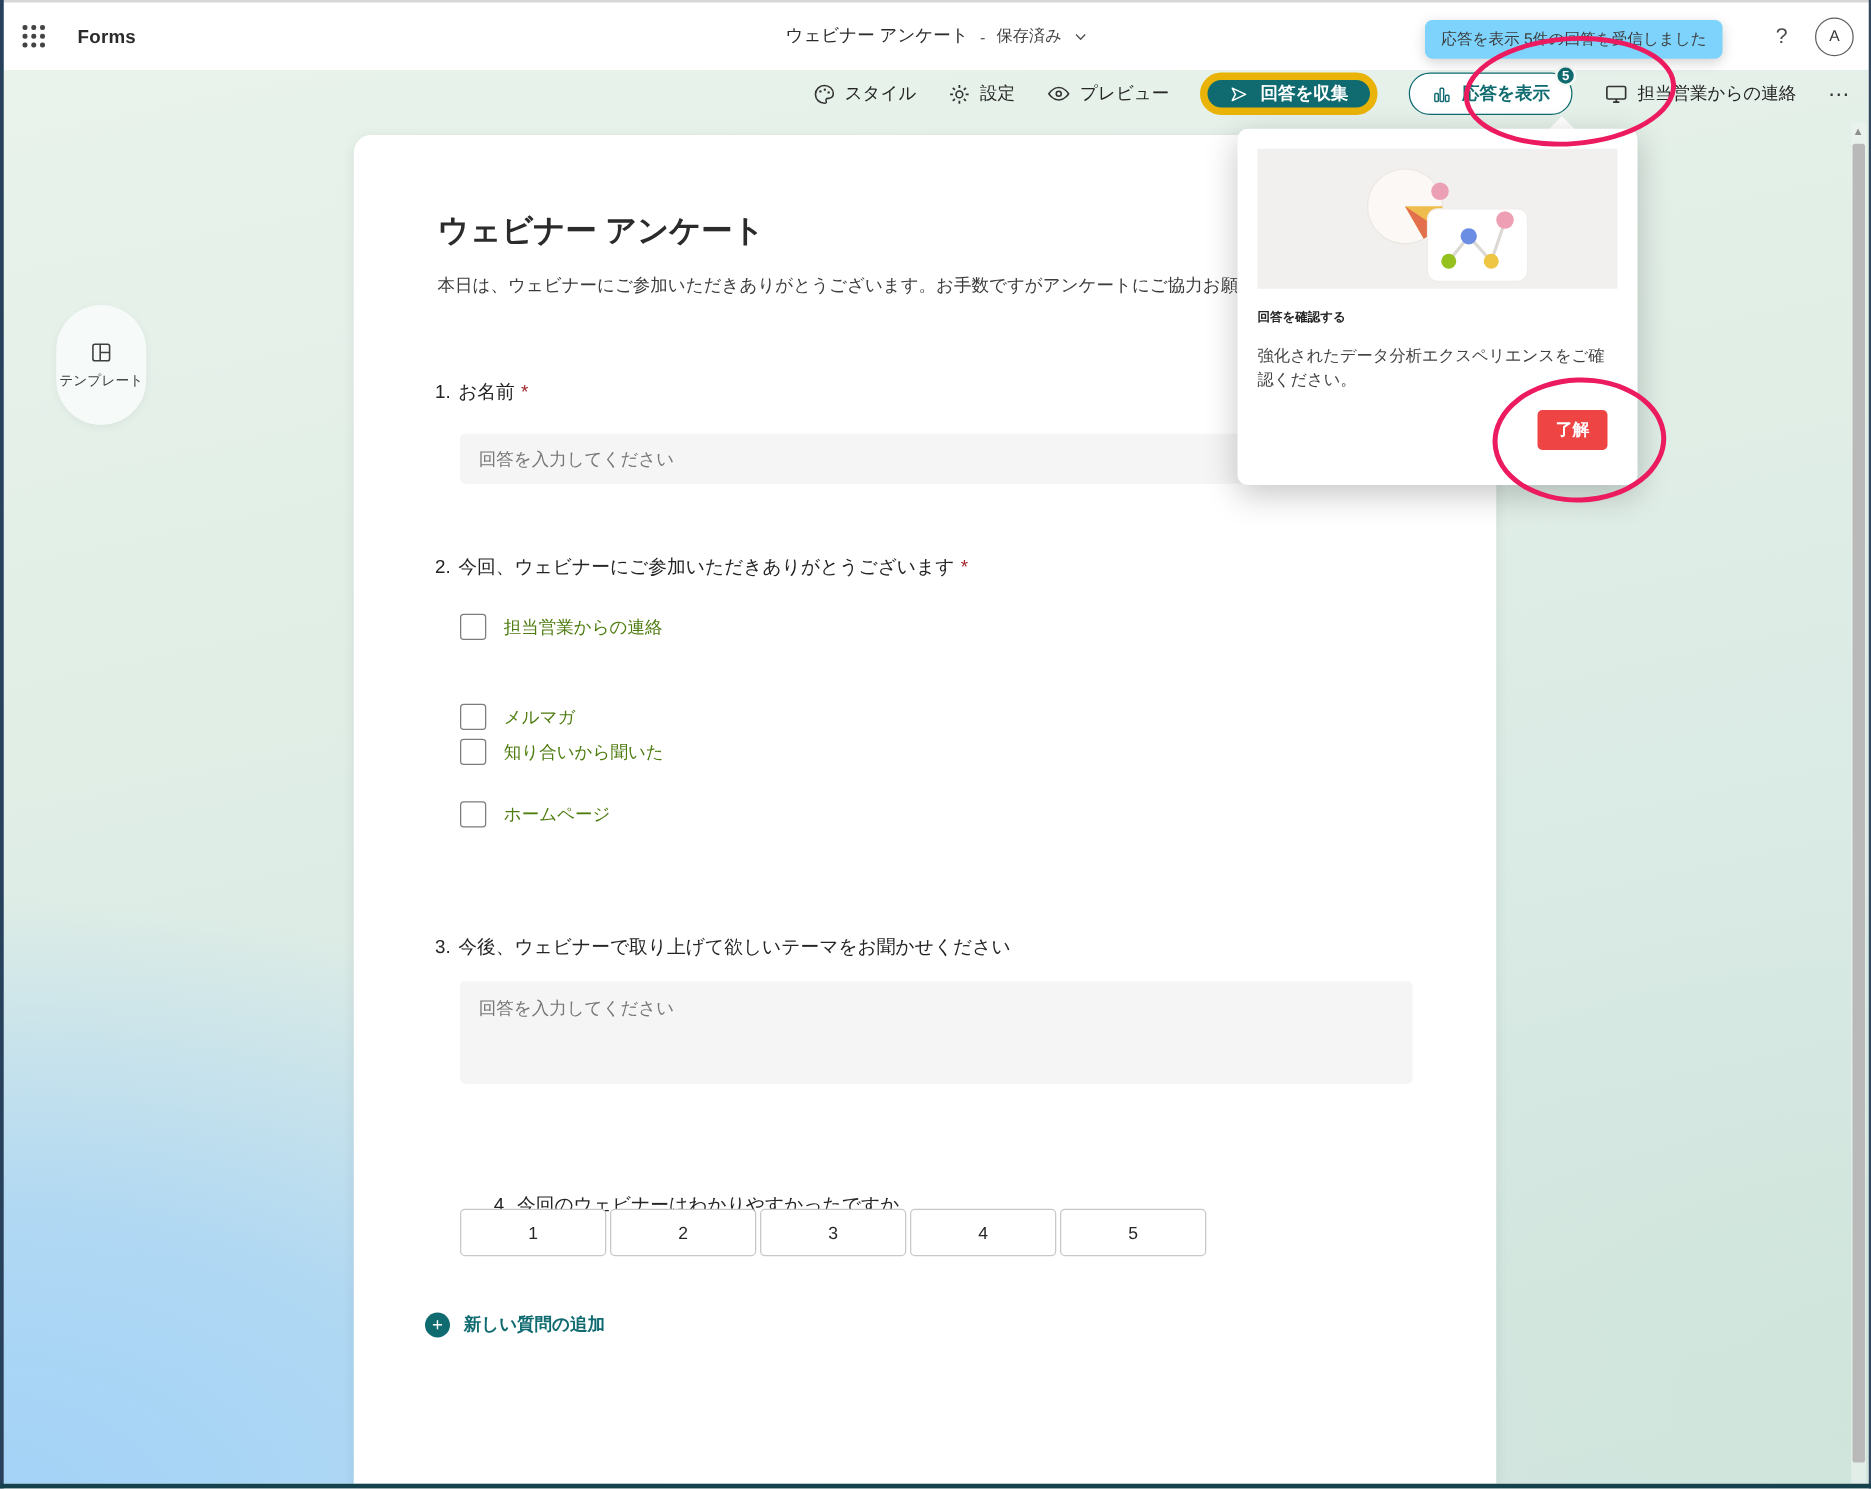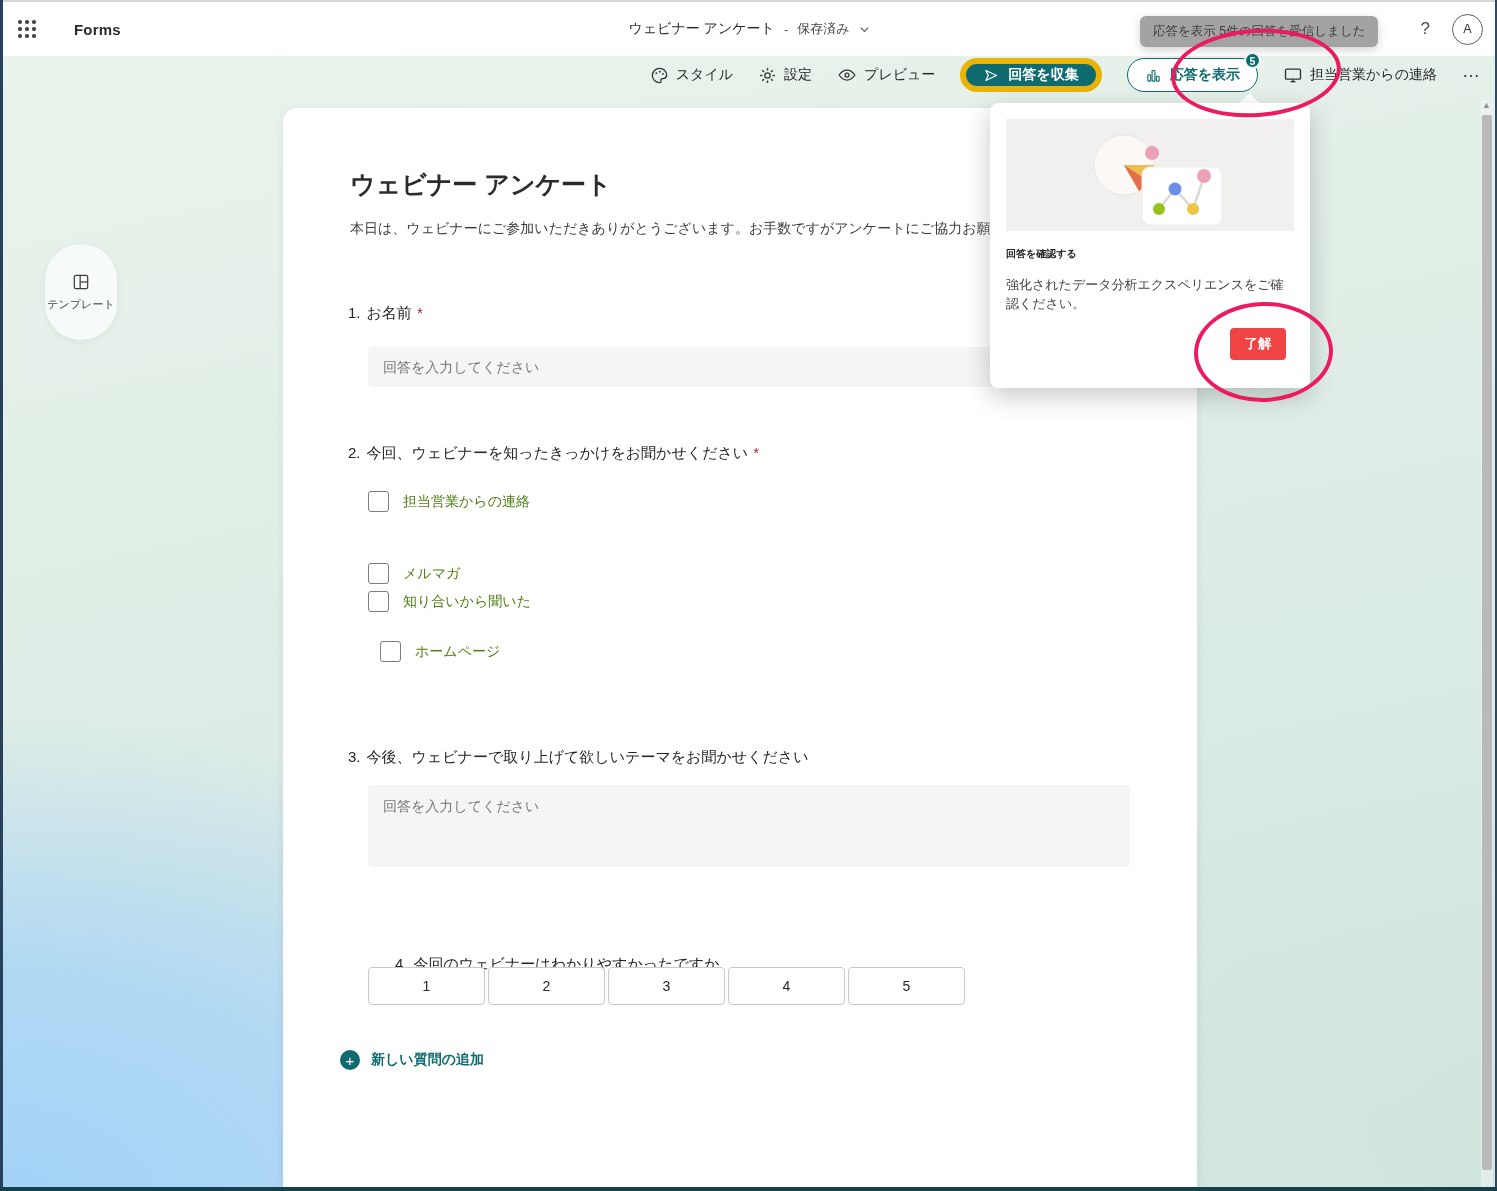--- a/index.html
+++ b/index.html
@@ -9,21 +9,21 @@
   #screen { position:relative; width:1497px; height:1191px; background:#fff; overflow:hidden; }
 
   
   .frame-left   { left:0; top:0; width:3px; height:1191px; background:#27405c; z-index:100; }
   .frame-right  { right:0; top:0; width:2px; height:1191px; background:#32485f; z-index:100; }
   .frame-top    { left:0; top:0; width:1497px; height:2px; background:#d7d7d7; z-index:100; }
   .frame-bottom { left:0; bottom:0; width:1497px; height:4px; background:#14414b; z-index:100; }
 
   
   .topbar { left:3px; top:2px; right:2px; height:54px; background:#fff; z-index:20; }
-  .topbar-left { position:absolute; left:13px; top:0; height:54px; display:flex; align-items:center; gap:36px; }
+  .topbar-left { position:absolute; left:13px; top:0; height:54px; display:flex; align-items:center; gap:24px; }
   .waffle { width:22px; height:22px; display:grid; grid-template-columns:repeat(3,1fr); gap:3px; padding:2px; cursor:pointer; }
   .waffle i { width:3.5px; height:3.5px; background:#444; border-radius:50%; }
   .app-name { font-size:15px; font-weight:bold; color:#2b2b2b; letter-spacing:.2px; }
   .doc-title-wrap { position:absolute; left:0; right:0; top:0; height:54px; display:flex; align-items:center; justify-content:center; gap:9px; pointer-events:none; }
   .doc-title { font-size:14px; color:#2b2b2b; }
   .doc-sep { font-size:13px; color:#555; }
   .doc-status { font-size:13px; color:#454545; }
   .chev { width:11px; height:11px; }
   .topbar-right { position:absolute; right:12px; top:0; height:54px; display:flex; align-items:center; gap:22px; }
   .help-btn { font-size:17px; color:#4a4a4a; cursor:pointer; }
@@ -40,21 +40,21 @@
   
   .toolbar { left:3px; top:56px; right:16px; height:38px; display:flex; align-items:center; justify-content:flex-end; gap:25px; z-index:22; }
   .tool-item { display:flex; align-items:center; gap:7px; font-size:14px; color:#252525; cursor:pointer; white-space:nowrap;justify-content:flex-end; }
   .pill { height:34px; border-radius:17px; display:flex; align-items:center; gap:8px; padding:0 17px; font-size:14px; font-weight:bold; cursor:pointer; }
   .pill-primary { background:#0f6b70; color:#fff; border:6px solid #eab308; }
   .pill-outline { background:#ffffff; color:#0f6b70; border:1px solid #0f6b70; position:relative; }
   .badge { position:absolute; top:-7px; right:-4px; width:17px; height:17px; border-radius:50%; background:#0f6b70; color:#fff; font-size:10.5px; font-weight:bold; display:flex; align-items:center; justify-content:center; border:2px solid #f4f9f5; }
   .more-dots { font-size:18px; color:#333; letter-spacing:1px; cursor:pointer; padding-bottom:7px; }
 
   
-  .tooltip { left:1140px; top:16px; height:31px; background:#a3a3a3; border-radius:6px; box-shadow:0 3px 10px rgba(0,0,0,.18); display:flex; align-items:center; padding:0 13px; font-size:12.5px; color:#3c3c3c; z-index:50; white-space:nowrap; }
+  .tooltip { left:1140px; top:16px; height:31px; background:#7dd3fc; border-radius:6px; box-shadow:0 3px 10px rgba(0,0,0,.18); display:flex; align-items:center; padding:0 13px; font-size:12.5px; color:#3c3c3c; z-index:50; white-space:nowrap; }
 
   
   .callout { left:990px; top:103px; width:320px; height:285px; background:#fff; border-radius:8px; box-shadow:0 8px 26px rgba(0,0,0,.22); z-index:45; }
   .callout-arrow { left:1242px; top:96px; width:15px; height:15px; background:#fff; transform:rotate(45deg); z-index:44; }
   .callout-img { position:absolute; left:16px; top:16px; width:288px; height:112px; background:#f1f0ee; overflow:hidden; }
   .callout-title { position:absolute; left:16px; top:144px; font-size:10px; font-weight:bold; color:#242424; }
   .callout-body { position:absolute; left:16px; top:172px; width:290px; font-size:13px; line-height:19px; color:#424242; }
   .ok-btn { position:absolute; right:24px; bottom:28px; min-width:56px; height:32px; background:#ef4444; color:#fff; border:none; border-radius:4px; font-size:13.5px; font-weight:bold; cursor:pointer; font-family:inherit; }
 
   
@@ -226,35 +226,35 @@
 
     <div class="form-title">ウェビナー アンケート</div>
     <div class="form-desc">本日は、ウェビナーにご参加いただきありがとうございます。お手数ですがアンケートにご協力お願いいたします</div>
 
     <div class="q-label" style="top:196px;">
       <span class="qnum">1.</span><span>お名前</span><span class="req">*</span>
     </div>
     <input class="text-input" style="top: 239px;" type="text" placeholder="回答を入力してください">
 
     <div class="q-label" style="top:336px;">
-      <span class="qnum">2.</span><span>今回、ウェビナーを知ったきっかけをお聞かせください</span><span class="req">*</span>
+      <span class="qnum">2.</span><span>今回、ウェビナーにご参加いただきありがとうございます</span><span class="req">*</span>
     </div>
     <div class="cb-row" style="top:383px;">
       <div class="cb-box"></div>
       <span class="cb-label">担当営業からの連絡</span>
     </div>
     <div class="cb-row" style="top:455px;">
       <div class="cb-box"></div>
       <span class="cb-label">メルマガ</span>
     </div>
     <div class="cb-row" style="top:483px;">
       <div class="cb-box"></div>
       <span class="cb-label">知り合いから聞いた</span>
     </div>
-    <div class="cb-row" style="top:533px;margin-left:12px;">
+    <div class="cb-row" style="top:533px;">
       <div class="cb-box"></div>
       <span class="cb-label">ホームページ</span>
     </div>
 
     <div class="q-label" style="top:640px;">
       <span class="qnum">3.</span><span>今後、ウェビナーで取り上げて欲しいテーマをお聞かせください</span>
     </div>
     <textarea class="text-area" style="top: 677px;" placeholder="回答を入力してください"></textarea>
 
     <div class="q-label" style="top:847px;margin-left:47px;">

